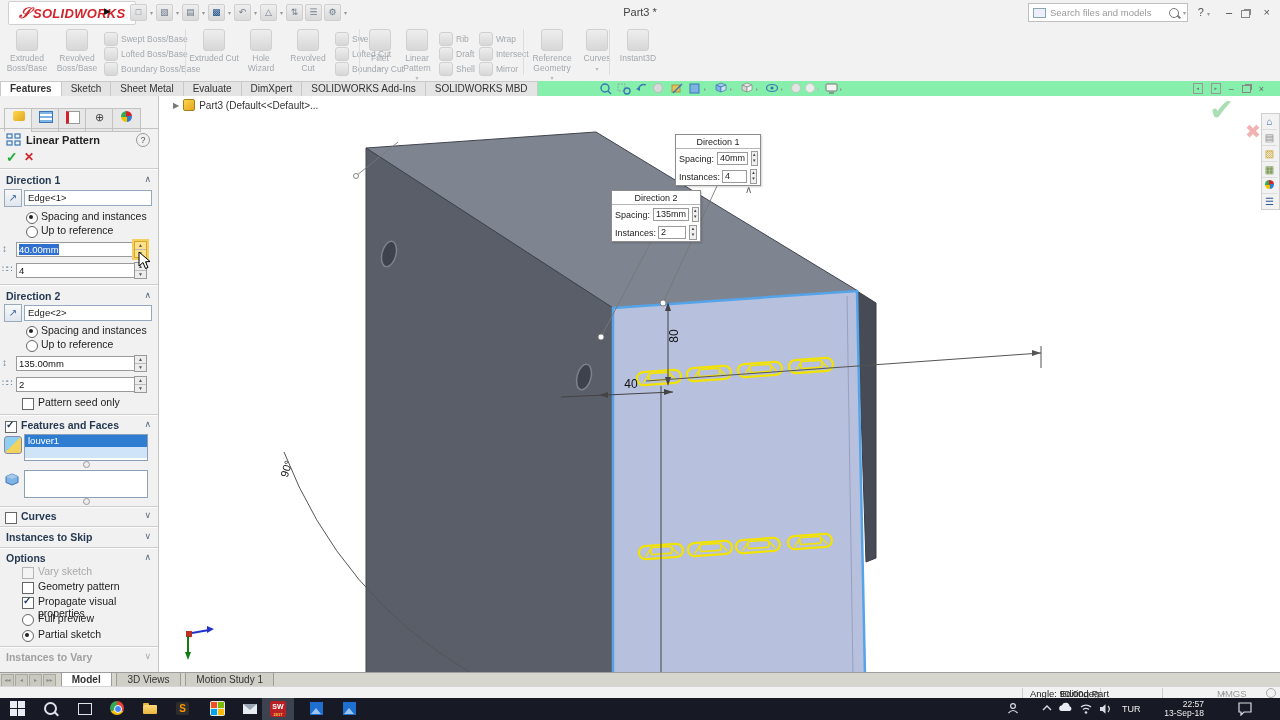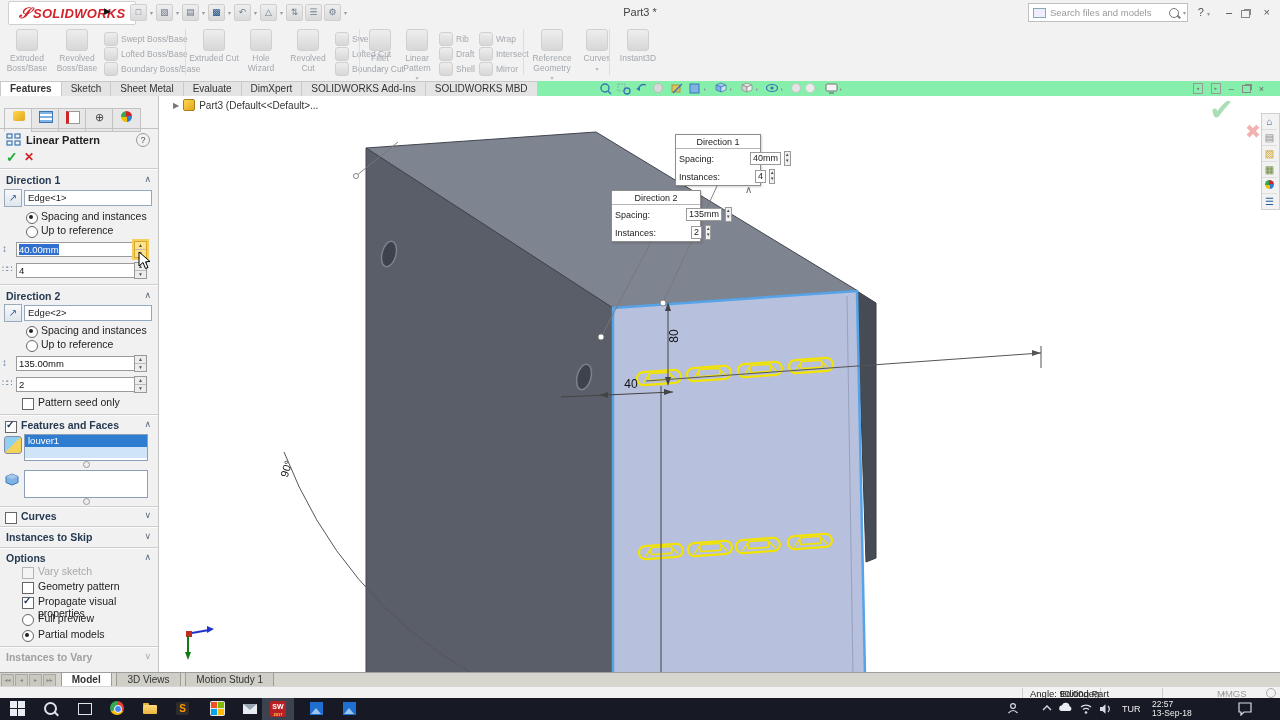--- a/index.html
+++ b/index.html
@@ -77,21 +77,21 @@
   .grip{position:absolute;width:5px;height:5px;border:1px solid #999;border-radius:50%;background:#eee;}
   .icbox{position:absolute;width:16px;height:16px;}
   
   #vp{position:absolute;left:159px;top:0;width:1121px;height:576px;background:#fff;overflow:hidden;}
   #tree{position:absolute;left:14px;top:3px;display:flex;align-items:center;gap:4px;font-size:10px;color:#333;}
   .treecube{width:10px;height:10px;background:linear-gradient(135deg,#ffd84d,#e2a61f);border:1px solid #a87f18;border-radius:2px;}
   .callout{position:absolute;background:#fff;border:1px solid #8c8c8c;box-shadow:1px 1px 2px rgba(0,0,0,.18);font-size:9px;color:#222;}
   .ct{text-align:center;border-bottom:1px solid #b5b5b5;padding:2px 4px 1px 4px;}
   .cr{display:flex;align-items:center;gap:3px;padding:2px 3px 1px 3px;}
   .crl{width:40px;text-align:left;}
-  .cv{border:1px solid #9a9a9a;width:33px;height:11px;line-height:11px;padding:0 2px;background:#fff;margin-left:33px;}
+  .cv{border:1px solid #9a9a9a;width:33px;height:11px;line-height:11px;padding:0 2px;background:#fff;}
   .cspin{width:9px;height:13px;border:1px solid #9a9a9a;background:#f0f0f0;}
   .cspin i{display:block;height:6px;font-style:normal;font-size:4.5px;line-height:6px;text-align:center;color:#444;}
   #confcheck{position:absolute;left:1050px;top:-4px;font-size:30px;color:#8fd39b;opacity:.75;}
   #confx{position:absolute;left:1086px;top:24px;font-size:19px;color:#f0a0a0;opacity:.8;}
   #taskpane{position:absolute;right:0;top:17px;width:17px;background:#f2f2f2;border:1px solid #cfcfcf;}
   .tpico{width:15px;height:15px;border-bottom:1px solid #ddd;text-align:center;font-size:10px;line-height:15px;}
   
   #doctabs{position:absolute;top:672px;left:0;width:1280px;height:14px;background:#d6d6ce;border-top:1px solid #9d9d9d;font-size:10px;}
   .navbtn{display:inline-block;width:11px;height:11px;background:#c9c9c1;border:1px solid #a8a8a0;color:#8a8a82;
           font-size:6px;line-height:10px;text-align:center;margin:1px 0 0 1px;vertical-align:top;}
@@ -117,21 +117,21 @@
   .store span:nth-child(3){background:#00a4ef;}.store span:nth-child(4){background:#ffb900;}
   .mail{width:14px;height:10px;background:#e8edf4;margin-top:3px;position:relative;}
   .mail::after{content:"";position:absolute;left:0;top:0;border-left:7px solid transparent;border-right:7px solid transparent;border-top:6px solid #9aa5b5;}
   .swbtn{position:absolute;left:262px;top:0;width:32px;height:22px;background:#3d424f;}
   .swico{position:absolute;left:8px;top:3px;width:16px;height:16px;background:#b92025;border-radius:2px;color:#fff;
          font-size:7px;font-weight:bold;text-align:center;line-height:12px;}
   .swico small{display:block;font-size:4px;line-height:3px;color:#ffd84d;}
   .photos{width:13px;height:13px;background:#1f6fd0;margin-top:1px;position:relative;overflow:hidden;}
   .photos::after{content:"";position:absolute;left:1px;bottom:1px;border-left:5px solid transparent;border-right:5px solid transparent;border-bottom:6px solid #9cc4ee;}
   #tray-text{position:absolute;left:1122px;top:6px;color:#eee;font-size:9px;}
-  #clock{position:absolute;left:1152px;top:2px;width:52px;color:#eee;font-size:8.5px;line-height:9px;text-align:left;}
+  #clock{position:absolute;left:1152px;top:2px;width:52px;color:#eee;font-size:8.5px;line-height:9px;text-align:right;}
   .accent-cursor{position:absolute;z-index:60;}
 </style>
 </head>
 <body>
 
 <div id="root">
 
   <div id="titlebar">
     <div id="logo"><span class="ds">𝒮</span><span>SOLIDWORKS</span></div>
     <div id="logo-arrow">▶</div>
@@ -413,21 +413,21 @@
       <span class="chev" style="top:456px;">∧</span>
       <span class="cb dis" style="left:22px;top:471px;"></span>
       <div class="lbl dis" style="left:38px;top:469px;">Vary sketch</div>
       <span class="cb" style="left:22px;top:486px;"></span>
       <div class="lbl" style="left:38px;top:484px;">Geometry pattern</div>
       <span class="cb checked" style="left:22px;top:501px;"></span>
       <div class="lbl" style="left:38px;top:499px;">Propagate visual properties</div>
       <span class="rad" style="left:22px;top:518px;"></span>
       <div class="lbl" style="left:38px;top:516px;">Full preview</div>
       <span class="rad sel" style="left:22px;top:534px;"></span>
-      <div class="lbl" style="left:38px;top:532px;">Partial models</div>
+      <div class="lbl" style="left:38px;top:532px;">Partial sketch</div>
       <div class="hr" style="top:550px;"></div>
       <div class="sect dis" style="top:555px;">Instances to Vary</div>
       <span class="chev" style="top:555px;color:#aaa;">∨</span>
     </div>
 
     <svg class="accent-cursor" style="left:138px;top:155px;" width="14" height="20" viewBox="0 0 14 20">
       <path d="M1 1 L1 15 L5 11.5 L7.5 17.5 L10 16.5 L7.5 10.8 L12 10.5 Z" fill="#fff" stroke="#000" stroke-width="1"></path>
     </svg>
 
     <div id="vp">

